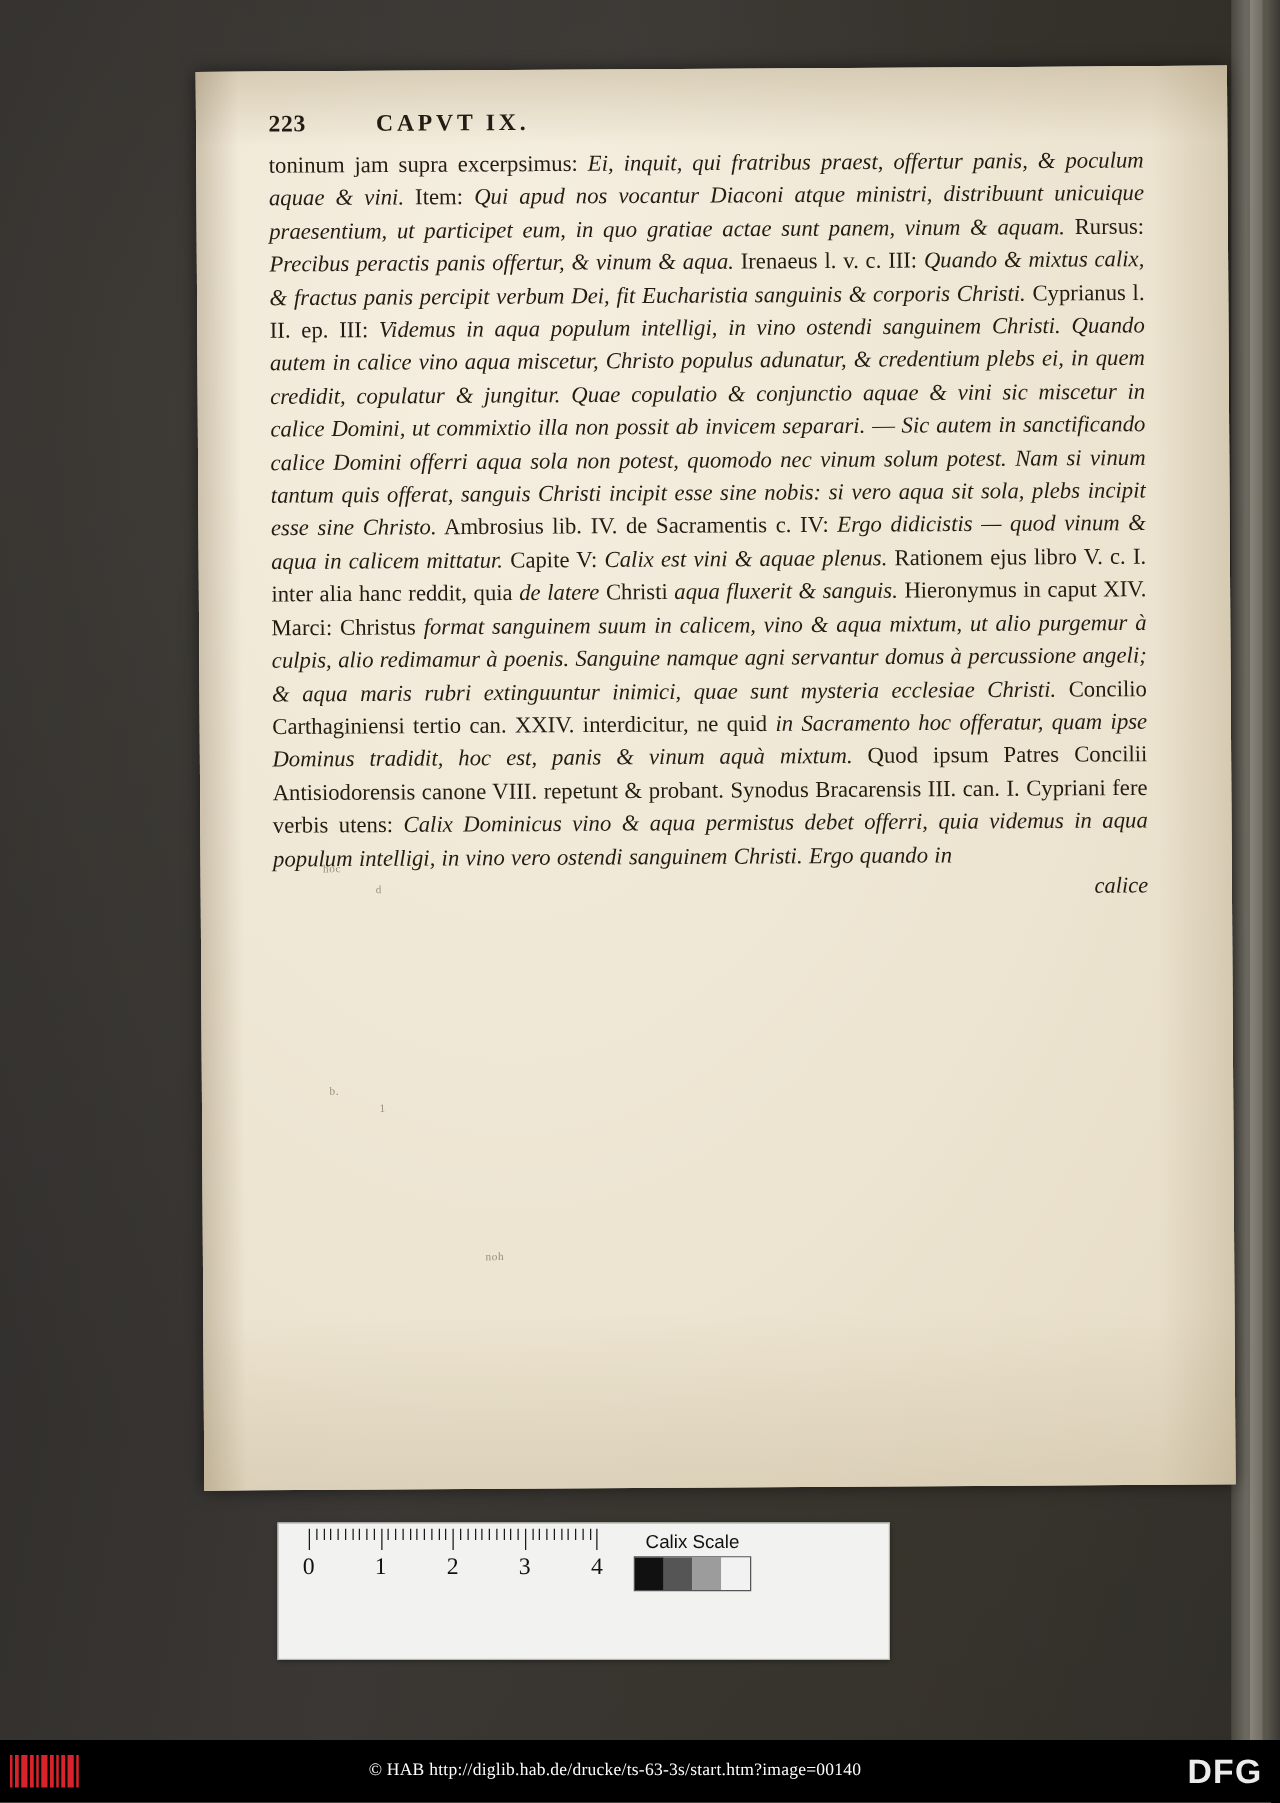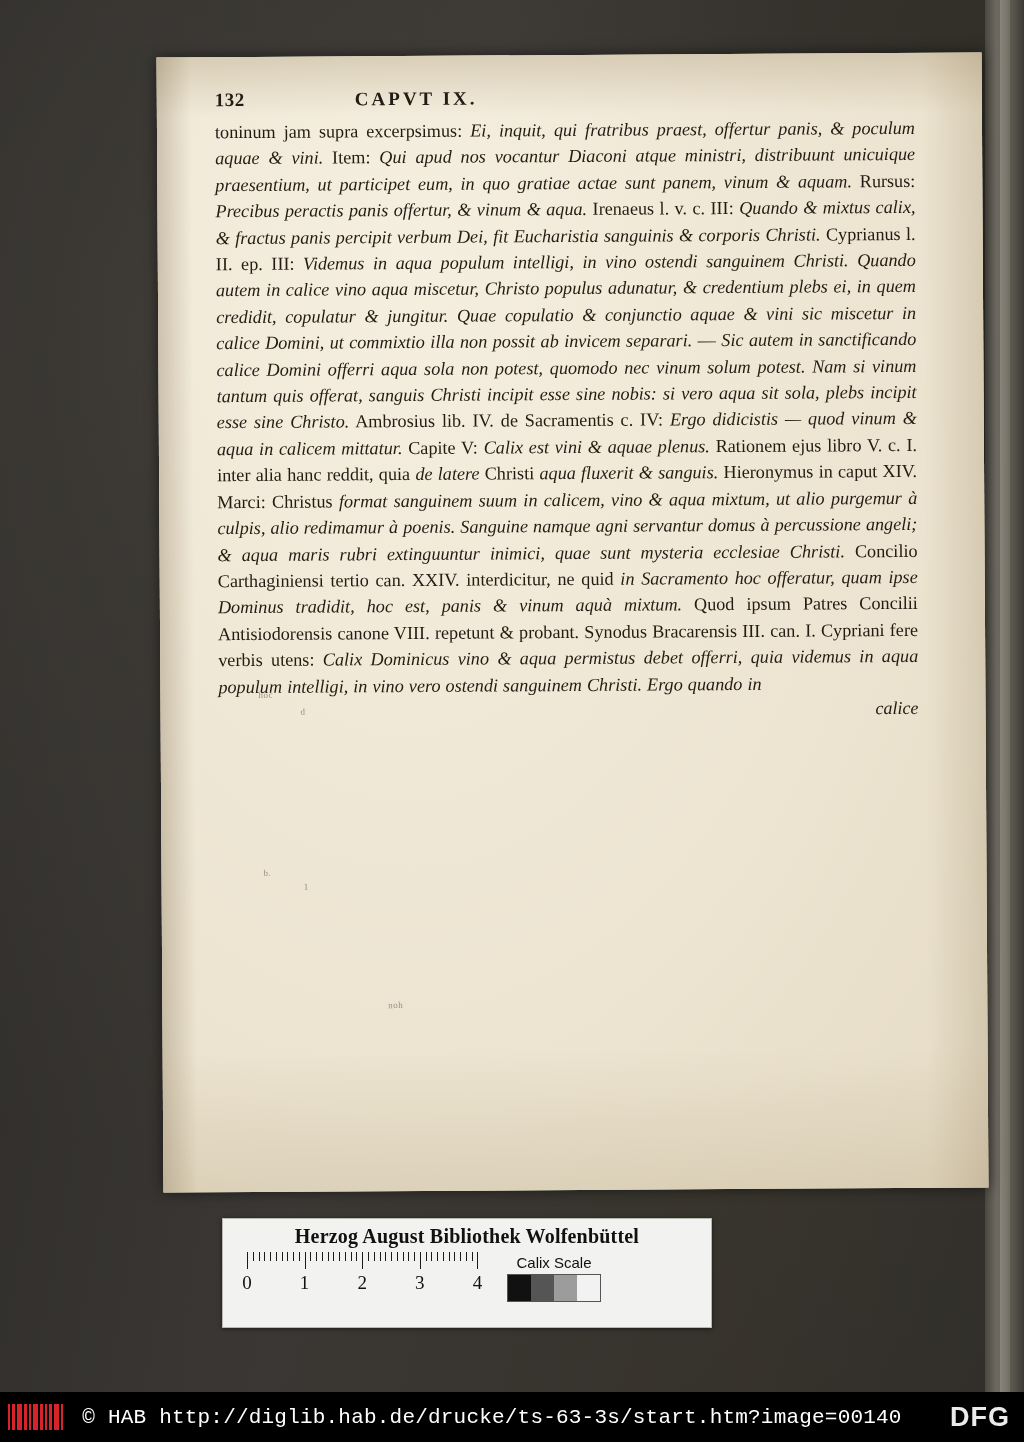--- a/index.html
+++ b/index.html
@@ -105,21 +105,21 @@
     letter-spacing: 0.5px;
     color: #241c14;
     margin-bottom: 8px;
   }
   .folio {
     font-family: "Liberation Serif", serif;
     font-size: 19px;
     font-weight: 600;
   }
   .running-head {
-    margin-left: 110px;
+    margin-left: 56px;
     font-size: 19px;
     letter-spacing: 3px;
     font-variant: small-caps;
     font-weight: 600;
   }
 
   .body-text {
     font-size: 18.2px;
     line-height: 26.4px;
     color: #241b12;
@@ -243,22 +243,22 @@
     display: block;
     background: #d8232a;
     width: 3px;
   }
   .footer-barcode i.w { width: 5px; }
   .footer-barcode i.t { width: 2px; }
   .footer-credit {
     flex: 1 1 auto;
     text-align: center;
     color: #ffffff;
-    font-family: Liberation Mono, monospace;
-    font-size: 21px;
+    font-family: Liberation Serif, serif;
+    font-size: 14px;
     letter-spacing: 0.2px;
     padding-right: 30px;
   }
   .footer-logo {
     margin-right: 14px;
     color: #ffffff;
     font-family: "Liberation Sans", sans-serif;
     font-weight: 700;
     font-size: 27px;
     letter-spacing: 1px;
@@ -275,40 +275,39 @@
 <div class="right-strip2"></div>
 
 <div class="page">
   <div class="page-stain-top"></div>
   <div class="page-stain-left"></div>
   <div class="page-stain-right"></div>
   <div class="page-stain-bottom"></div>
 
   <div class="textblock">
     <div class="header-line">
-      <span class="folio">132</span>
+      <span class="folio">223</span>
       <span class="running-head">CAPVT IX.</span>
     </div>
 
     <div class="body-text">toninum jam supra excerpsimus: <i>Ei, inquit, qui fratribus praest, offertur panis, &amp; poculum aquae &amp; vini.</i> Item: <i>Qui apud nos vocantur Diaconi atque ministri, distribuunt unicuique praesentium, ut participet eum, in quo gratiae actae sunt panem, vinum &amp; aquam.</i> Rursus: <i>Precibus peractis panis offertur, &amp; vinum &amp; aqua.</i> Irenaeus l. v. c. III: <i>Quando &amp; mixtus calix, &amp; fractus panis percipit verbum Dei, fit Eucharistia sanguinis &amp; corporis Christi.</i> Cyprianus l. II. ep. III: <i>Videmus in aqua populum intelligi, in vino ostendi sanguinem Christi. Quando autem in calice vino aqua miscetur, Christo populus adunatur, &amp; credentium plebs ei, in quem credidit, copulatur &amp; jungitur. Quae copulatio &amp; conjunctio aquae &amp; vini sic miscetur in calice Domini, ut commixtio illa non possit ab invicem separari.</i> — <i>Sic autem in sanctificando calice Domini offerri aqua sola non potest, quomodo nec vinum solum potest. Nam si vinum tantum quis offerat, sanguis Christi incipit esse sine nobis: si vero aqua sit sola, plebs incipit esse sine Christo.</i> Ambrosius lib. IV. de Sacramentis c. IV: <i>Ergo didicistis — quod vinum &amp; aqua in calicem mittatur.</i> Capite V: <i>Calix est vini &amp; aquae plenus.</i> Rationem ejus libro V. c. I. inter alia hanc reddit, quia <i>de latere</i> Christi <i>aqua fluxerit &amp; sanguis.</i> Hieronymus in caput XIV. Marci: Christus <i>format sanguinem suum in calicem, vino &amp; aqua mixtum, ut alio purgemur à culpis, alio redimamur à poenis. Sanguine namque agni servantur domus à percussione angeli; &amp; aqua maris rubri extinguuntur inimici, quae sunt mysteria ecclesiae Christi.</i> Concilio Carthaginiensi tertio can. XXIV. interdicitur, ne quid <i>in Sacramento hoc offeratur, quam ipse Dominus tradidit, hoc est, panis &amp; vinum aquà mixtum.</i> Quod ipsum Patres Concilii Antisiodorensis canone VIII. repetunt &amp; probant. Synodus Bracarensis III. can. I. Cypriani fere verbis utens: <i>Calix Dominicus vino &amp; aqua permistus debet offerri, quia videmus in aqua populum intelligi, in vino vero ostendi sanguinem Christi. Ergo quando in</i></div>
 
     <div class="catchword">calice</div>
   </div>
 
   <div id="marginalia-layer">
       <span class="marginalia" style="left: 98px; top: 633px;">hoc</span>
       <span class="marginalia" style="left: 140px; top: 650px;">d</span>
       <span class="marginalia" style="left: 102px; top: 811px;">b.</span>
       <span class="marginalia" style="left: 142px; top: 825px;">1</span>
       <span class="marginalia" style="left: 187px; top: 944px; margin-left: 39px;">noh</span>
     </div>
 </div>
 
 <div class="target-card">
-  <div class="target-title">Herzog August Bibliothek Wolfenbüttel</div>
   <div class="target-lower">
     <div class="ruler-wrap">
       <div class="ruler-ticks" id="ruler-ticks">
           <i class="maj" style="left: 0px;"></i>
           <i style="left: 5.7619px;"></i>
           <i style="left: 11.5238px;"></i>
           <i style="left: 17.2857px;"></i>
           <i style="left: 23.0476px;"></i>
           <i style="left: 28.8095px;"></i>
           <i style="left: 34.5714px;"></i>

